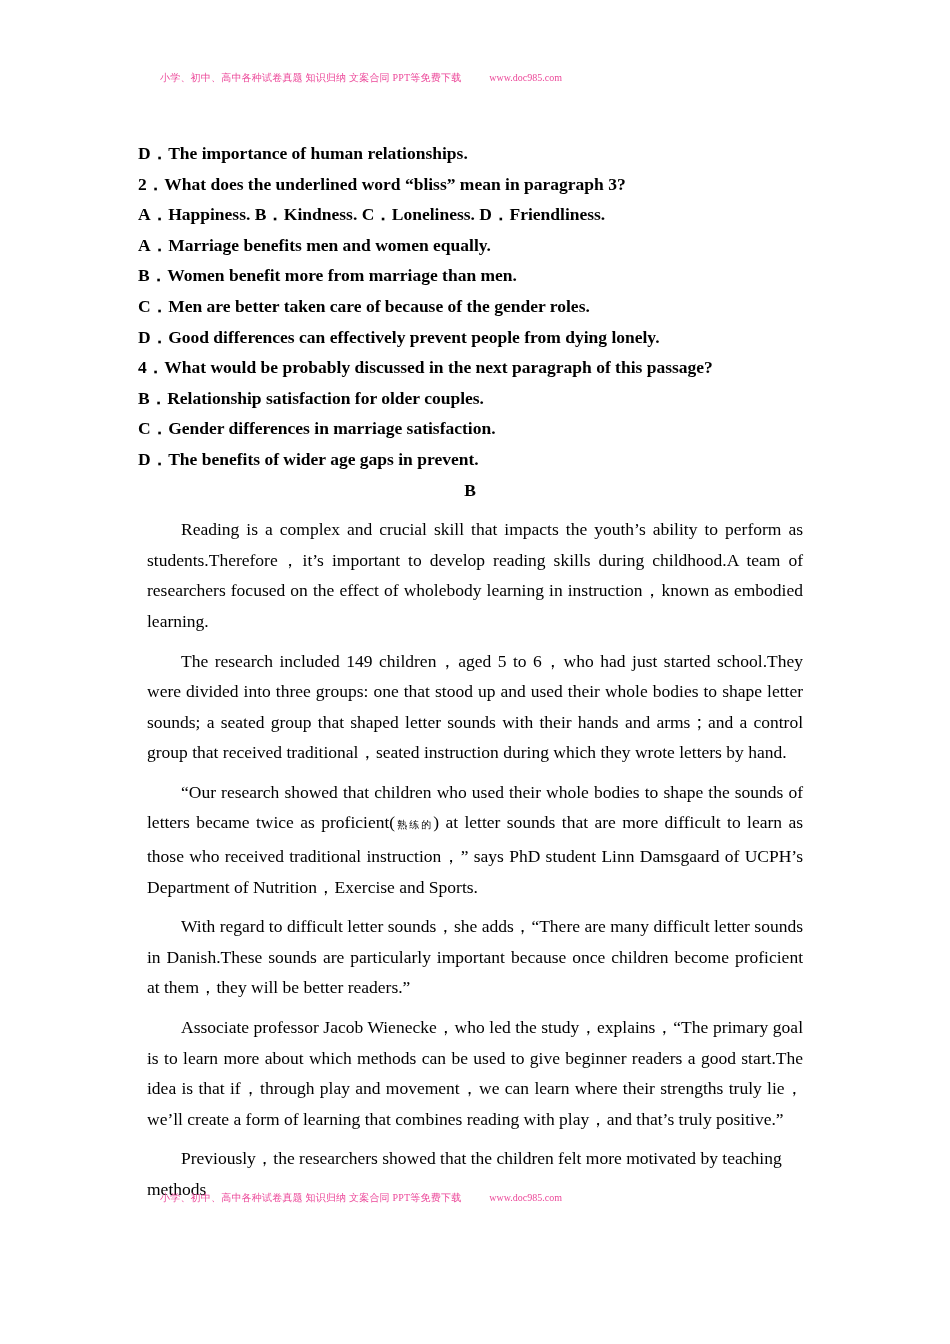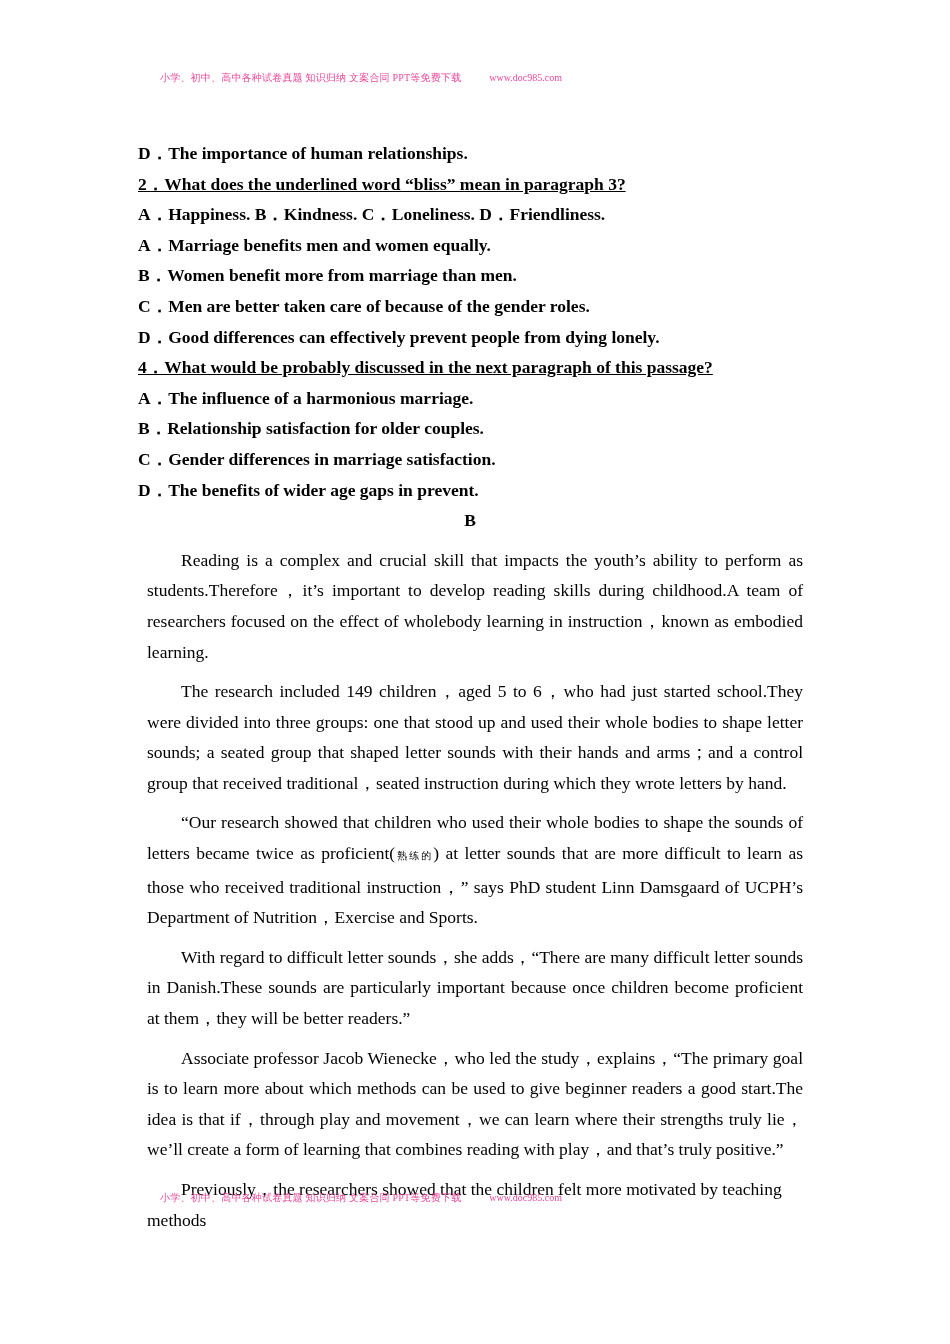--- a/index.html
+++ b/index.html
@@ -56,21 +56,20 @@
     line-height: 30.6px;
     text-align: left;
     white-space: nowrap;
     font-weight: bold;
   }
   .line.opt {
     font-size: 17.5px;
   }
   .line.q {
     font-weight: bold;
-    text-decoration: underline;
   }
   .opt-label {
     display: inline-block;
     min-width: 26px;
   }
 
   .section-letter {
     font-size: 17.5px;
     line-height: 30.6px;
     font-weight: bold;
@@ -114,21 +113,20 @@
       <div class="line opt">A．Happiness.  B．Kindness.  C．Loneliness.  D．Friendliness.</div>
 
 
       <div class="line opt"><span class="opt-label">A．</span><span>Marriage benefits men and women equally.</span></div>
       <div class="line opt"><span class="opt-label">B．</span><span>Women benefit more from marriage than men.</span></div>
       <div class="line opt"><span class="opt-label">C．</span><span>Men are better taken care of because of the gender roles.</span></div>
       <div class="line opt"><span class="opt-label">D．</span><span>Good differences can effectively prevent people from dying lonely.</span></div>
 
       <div class="line q">4．What would be probably discussed in the next paragraph of this passage?</div>
 
-      <div class="line opt"><span class="opt-label">A．</span><span>The influence of a harmonious marriage.</span></div>
       <div class="line opt"><span class="opt-label">B．</span><span>Relationship satisfaction for older couples.</span></div>
       <div class="line opt"><span class="opt-label">C．</span><span>Gender differences in marriage satisfaction.</span></div>
       <div class="line opt"><span class="opt-label">D．</span><span>The benefits of wider age gaps in prevent.</span></div>
     </div>
 
     <div class="section-letter">B</div>
 
     <div>
       <p class="para">Reading is a complex and crucial skill that impacts the youth’s ability to perform as students.Therefore，it’s important to develop reading skills during childhood.A team of researchers focused on the effect of wholebody learning in instruction，known as embodied learning.</p>
       <p class="para">The research included 149 children，aged 5 to 6，who had just started school.They were divided into three groups: one that stood up and used their whole bodies to shape letter sounds; a seated group that shaped letter sounds with their hands and arms；and a control group that received traditional，seated instruction during which they wrote letters by hand.</p>

